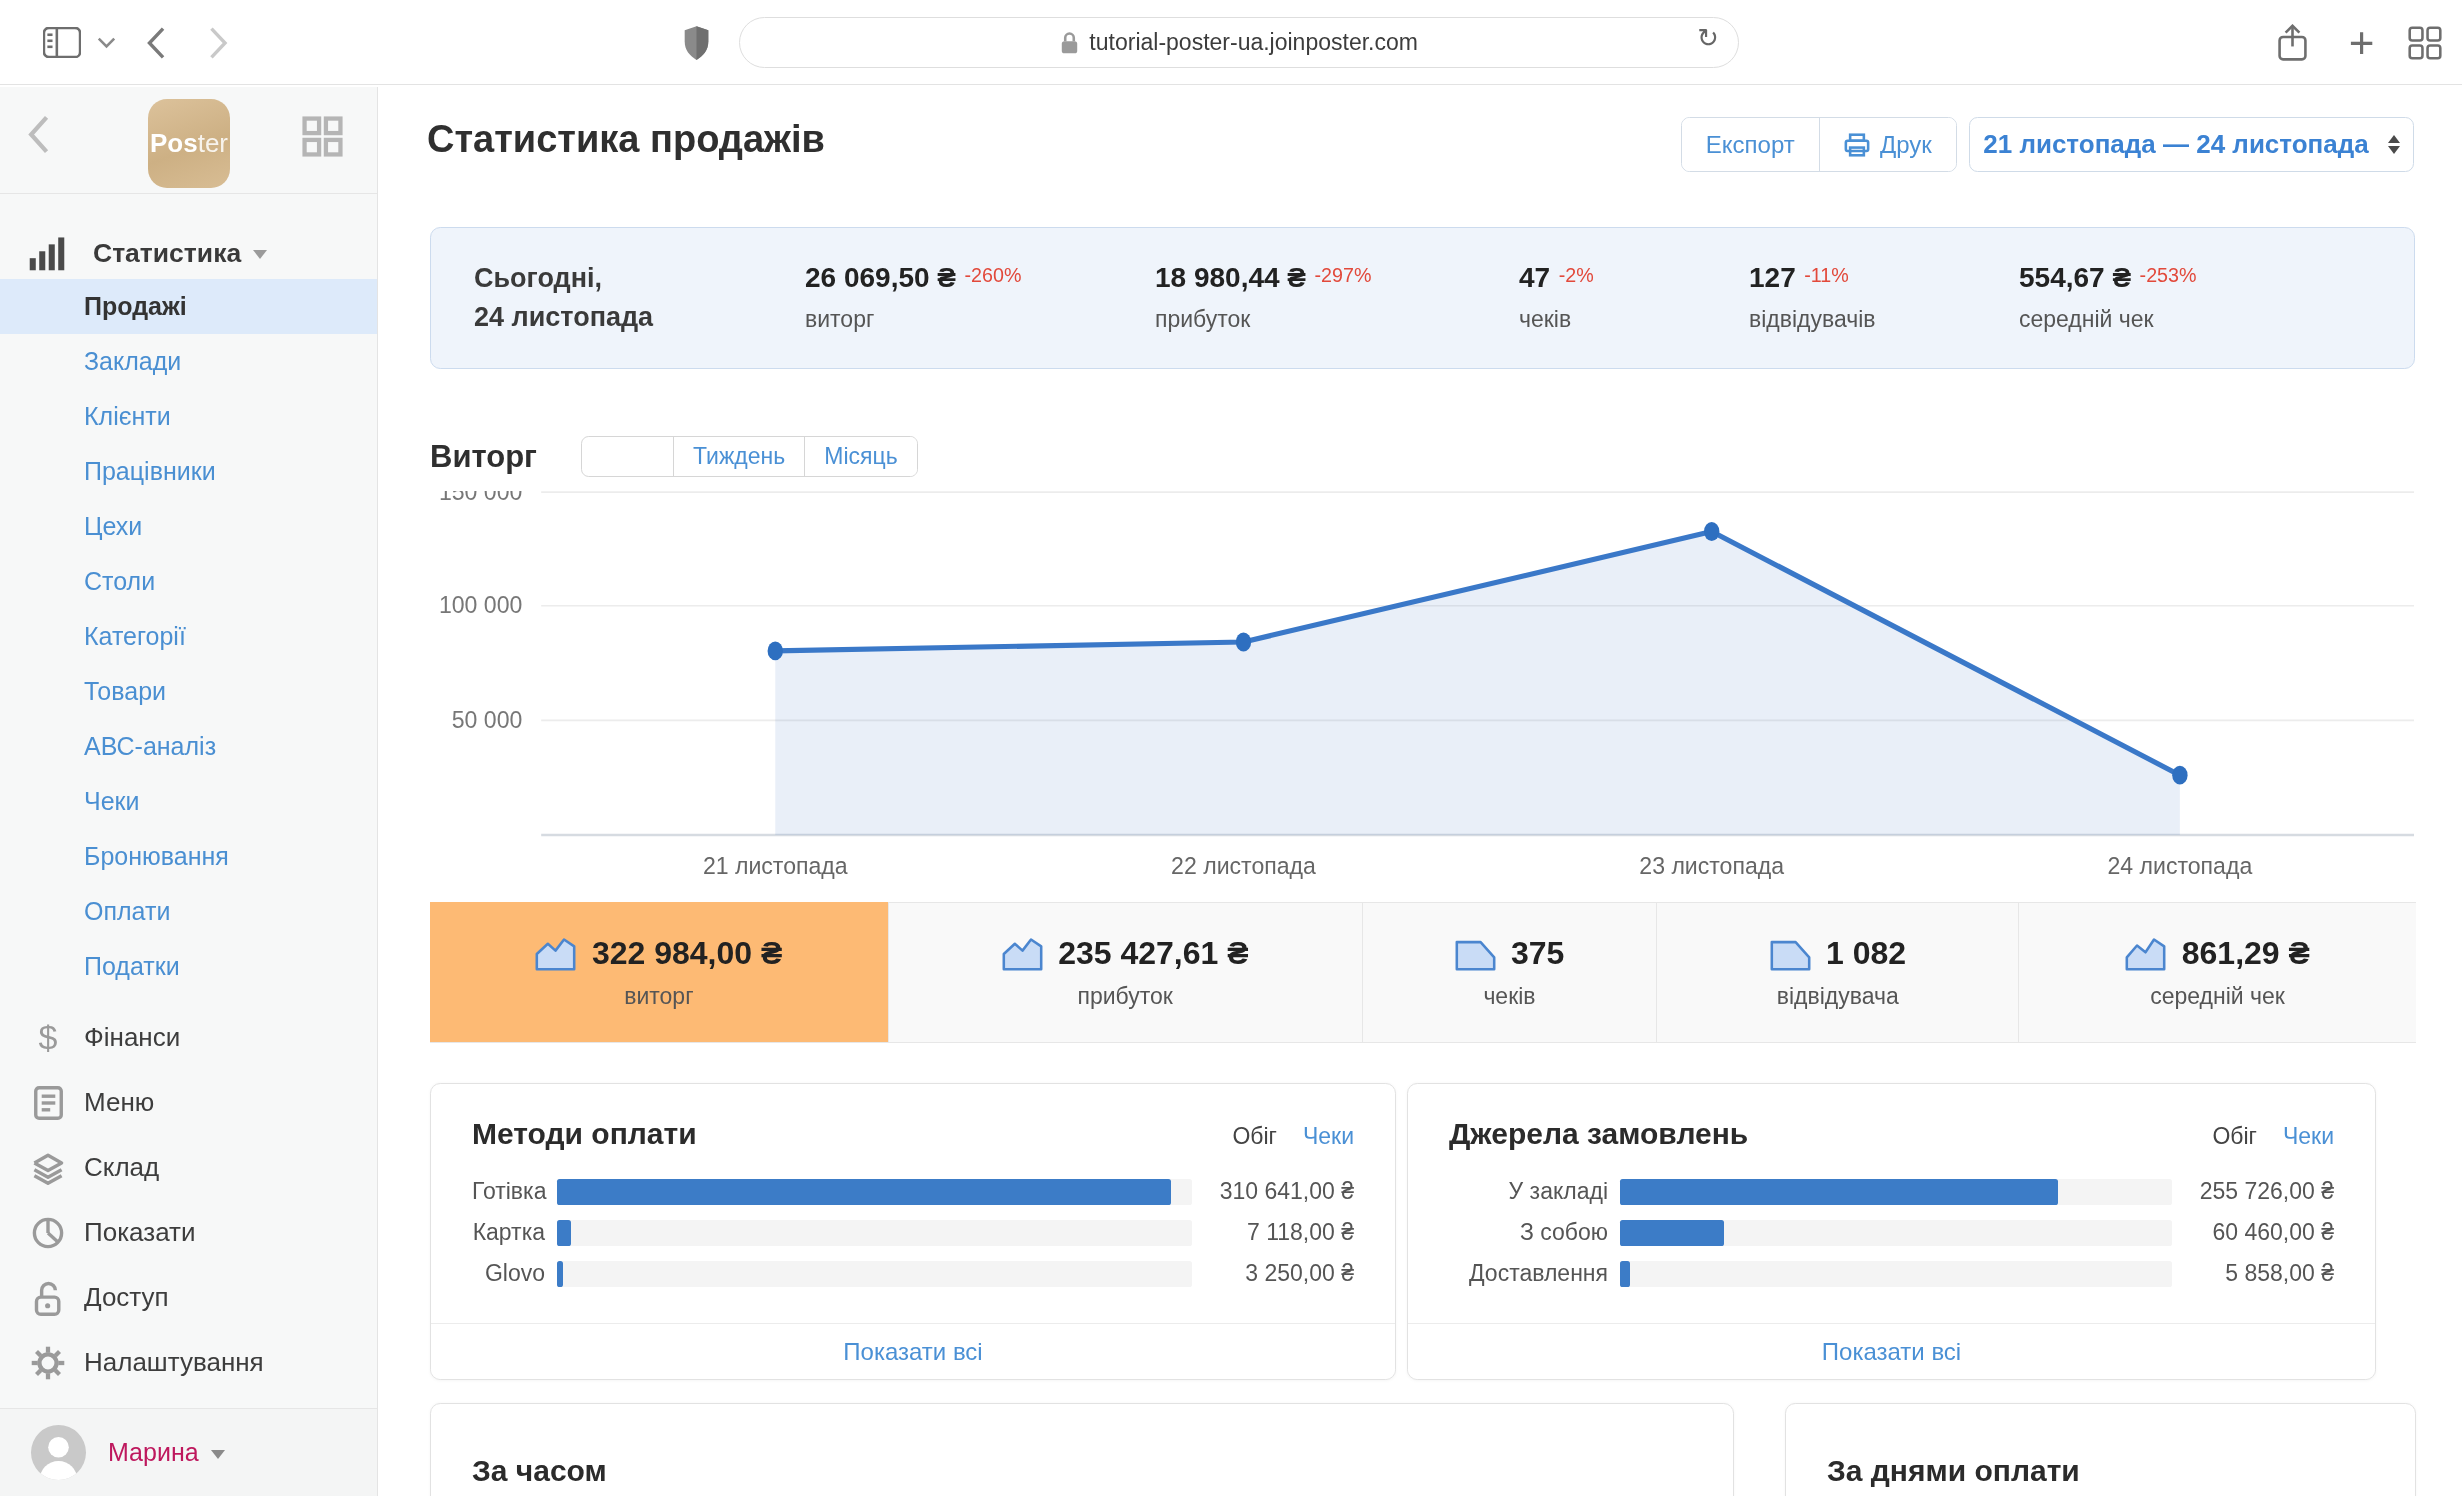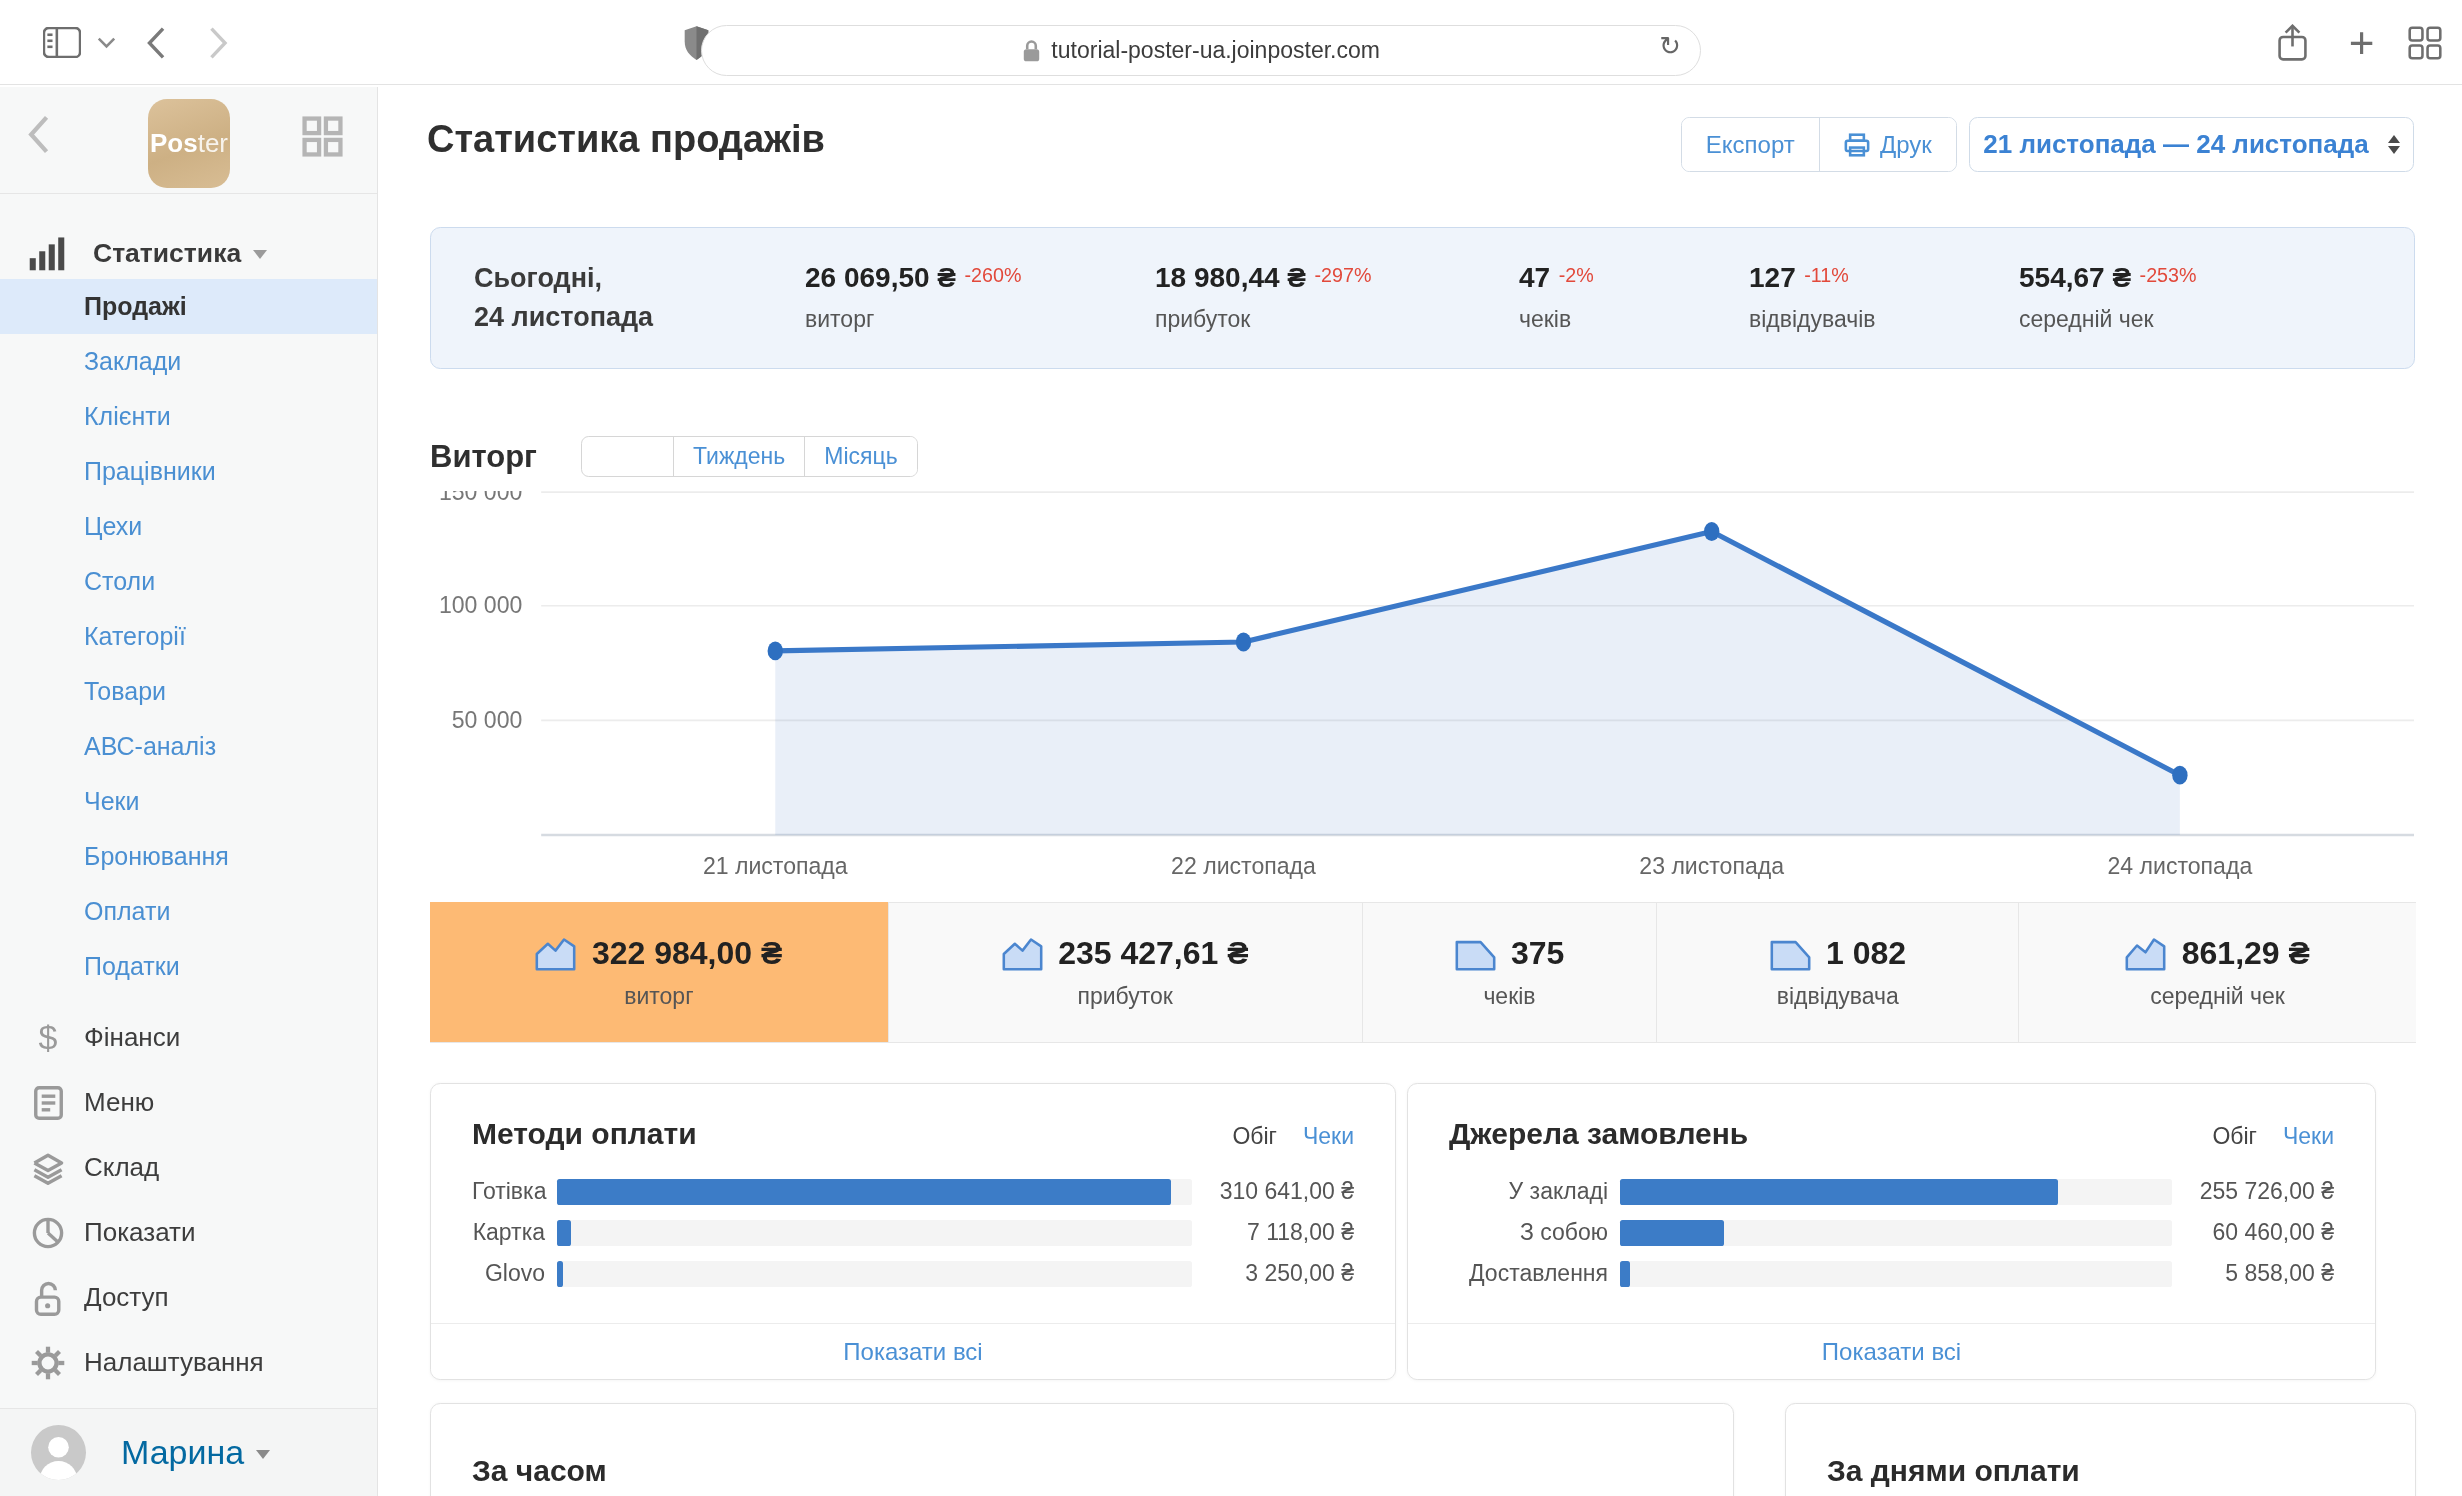--- a/index.html
+++ b/index.html
@@ -4,22 +4,22 @@
 <style>
   html,body{margin:0;padding:0;background:#fff;}
   *{box-sizing:border-box;}
   .page{position:relative;width:2462px;height:1496px;overflow:hidden;background:#fff;
         font-family:"Liberation Sans","DejaVu Sans",sans-serif;color:#333;}
 
   
   .chrome{position:absolute;top:0;left:0;width:2462px;height:85px;background:#fff;
           border-bottom:1.7px solid #e3e3e3;}
   .chrome .ic{position:absolute;top:0;height:85px;display:flex;align-items:center;justify-content:center;color:#6e6e6e;}
-  .urlbar{position:absolute;left:701px;top:17px;width:1000px;height:51px;border:1.7px solid #dedede;
-          border-radius:26px;background:#fff;display:flex;align-items:center;justify-content:center;gap:10.3px;margin-top:8px;}
+  .urlbar{position:absolute;left:739px;top:17px;width:1000px;height:51px;border:1.7px solid #dedede;
+          border-radius:26px;background:#fff;display:flex;align-items:center;justify-content:center;gap:10.3px;}
   .urlbar .url-text{font-size:23px;color:#3c3c3c;}
   .reload{position:absolute;right:19px;top:5.1px;font-size:26px;color:#666;font-family:"DejaVu Sans",sans-serif;}
 
   
   .app{position:absolute;top:87px;left:0;right:0;bottom:0;}
   .sidebar{position:absolute;left:0;top:0;bottom:0;width:378px;background:#f7f8f8;border-right:1.7px solid #e4e4e4;}
   .sb-head{position:absolute;top:0;left:0;right:0;height:107px;border-bottom:1.7px solid #e6e6e6;}
   .sb-collapse{position:absolute;left:26px;top:27px;color:#b9b9b9;}
   .logo{position:absolute;left:148px;top:12px;width:82px;height:89px;border-radius:19px;
         background:linear-gradient(160deg,#dcc29b 0%,#cdb084 55%,#d8bd94 100%);
@@ -34,21 +34,21 @@
   .nav-list{position:absolute;top:192px;left:0;width:100%;}
   .nav-item{height:55px;display:flex;align-items:center;padding-left:84px;font-size:25px;color:#4a8fd2;cursor:pointer;}
   .nav-item.active{background:#ddeafa;color:#333;font-weight:bold;}
   .sb-sections{position:absolute;top:918px;left:0;width:100%;}
   .sb-sec{height:65px;display:flex;align-items:center;}
   .sb-sec .sec-icon{width:38px;margin-left:29px;display:flex;justify-content:center;color:#9a9a9a;}
   .sb-sec .sec-label{margin-left:17px;font-size:26px;color:#3d3d3d;}
   .sb-user{position:absolute;left:0;right:0;top:1321px;bottom:0;border-top:1.7px solid #e6e6e6;background:#f4f5f5;
            display:flex;align-items:center;}
   .avatar{width:55px;height:55px;border-radius:50%;background:#c9c9c9;margin-left:31px;overflow:hidden;display:flex;align-items:flex-end;justify-content:center;}
-  .sb-user .user-name{margin-left:35px;font-size:34px;color:#0369a1;}
+  .sb-user .user-name{margin-left:22px;font-size:25px;color:#be185d;}
 
   
   .main{position:absolute;left:380px;top:0;right:0;bottom:0;background:#fff;}
   .page-title{position:absolute;left:47px;top:31px;font-size:38px;font-weight:bold;color:#2f2f2f;}
   .hbtns{position:absolute;top:30px;height:55px;display:flex;border:1.7px solid #d3dce6;border-radius:8.5px;overflow:hidden;margin-left:13px;}
   .hbtns{left:1288px;width:276px;}
   .hbtn{flex:1;display:flex;align-items:center;justify-content:center;gap:10.3px;font-size:24px;color:#4a90d5;background:#fff;cursor:pointer;}
   .hbtn + .hbtn{border-left:1.7px solid #d3dce6;}
   .date-select{position:absolute;left:1589px;top:30px;width:445px;height:55px;border:1.7px solid #cfdbe8;border-radius:8.5px;
                background:#fff;display:flex;align-items:center;justify-content:center;font-size:26px;font-weight:bold;color:#3b82d3;cursor:pointer;}

